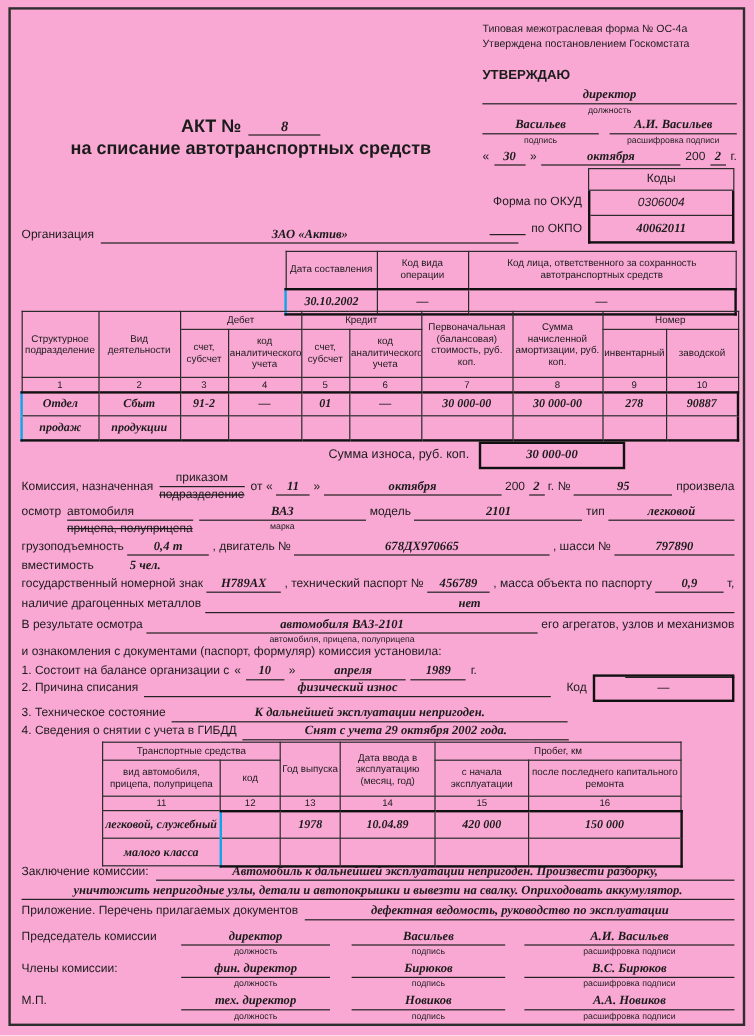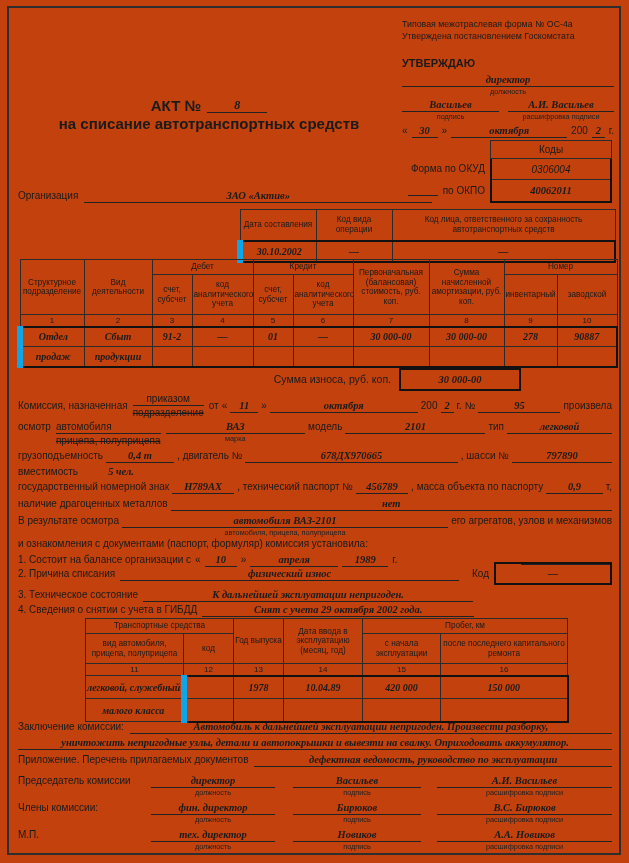--- a/index.html
+++ b/index.html
@@ -1,18 +1,18 @@
 <!DOCTYPE html>
 <html><head>
 <meta charset="utf-8">
 <style>
   * { margin:0; padding:0; box-sizing:border-box; }
   html,body { width:629px; height:863px; background:#fff; }
   .page {
-    position:relative; width:629px; height:863px; background:#c2410c;
+    position:relative; width:629px; height:863px; background:#f9a8d4;
     font-family:"Liberation Sans", sans-serif; color:#1b1b1b; overflow:hidden;
   }
   .pborder { position:absolute; left:7px; top:6px; width:614px; height:849px;
     border:2px solid #2e2e2e; pointer-events:none; }
   .abs { position:absolute; }
   .lbl { font-size:10px; line-height:13px; white-space:nowrap; }
   .sm  { font-size:8.8px; line-height:11.5px; }
   .cap { font-size:7.3px; line-height:9px; text-align:center; color:#222; white-space:nowrap; }
   .val { font-family:"Liberation Serif", serif; font-weight:bold; font-style:italic;
          font-size:10.5px; line-height:13px; white-space:nowrap; }
@@ -26,21 +26,21 @@
   .strike { text-decoration:line-through; }
   .bold { font-weight:bold; }
   table { border-collapse:collapse; table-layout:fixed; }
   td, th { border:1px solid #2b2b2b; vertical-align:middle; text-align:center;
            font-weight:normal; padding:0 1px; overflow:hidden; }
   .th { font-size:8.2px; line-height:9.5px; }
   .num { font-size:8px; line-height:9px; }
   .cval { font-family:"Liberation Serif", serif; font-weight:bold; font-style:italic;
           font-size:10px; white-space:nowrap; }
   .tt { border-top:2px solid #111; } .bb { border-bottom:2px solid #111; }
-  .ll { border-left:6px solid #0ea5e9; } .rr { border-right:2px solid #111; }
+  .ll { border-left:2px solid #0ea5e9; } .rr { border-right:2px solid #111; }
   .thickbox { border:2px solid #111; display:flex; align-items:center; justify-content:center; }
   .title { font-size:15px; line-height:18px; font-weight:bold; text-align:center; }
   .sigcol { display:flex; flex-direction:column; }
   .sigcol .val { text-align:center; }
 </style>
 </head>
 <body>
 
 <div class="page">
   <div class="pborder"></div>

